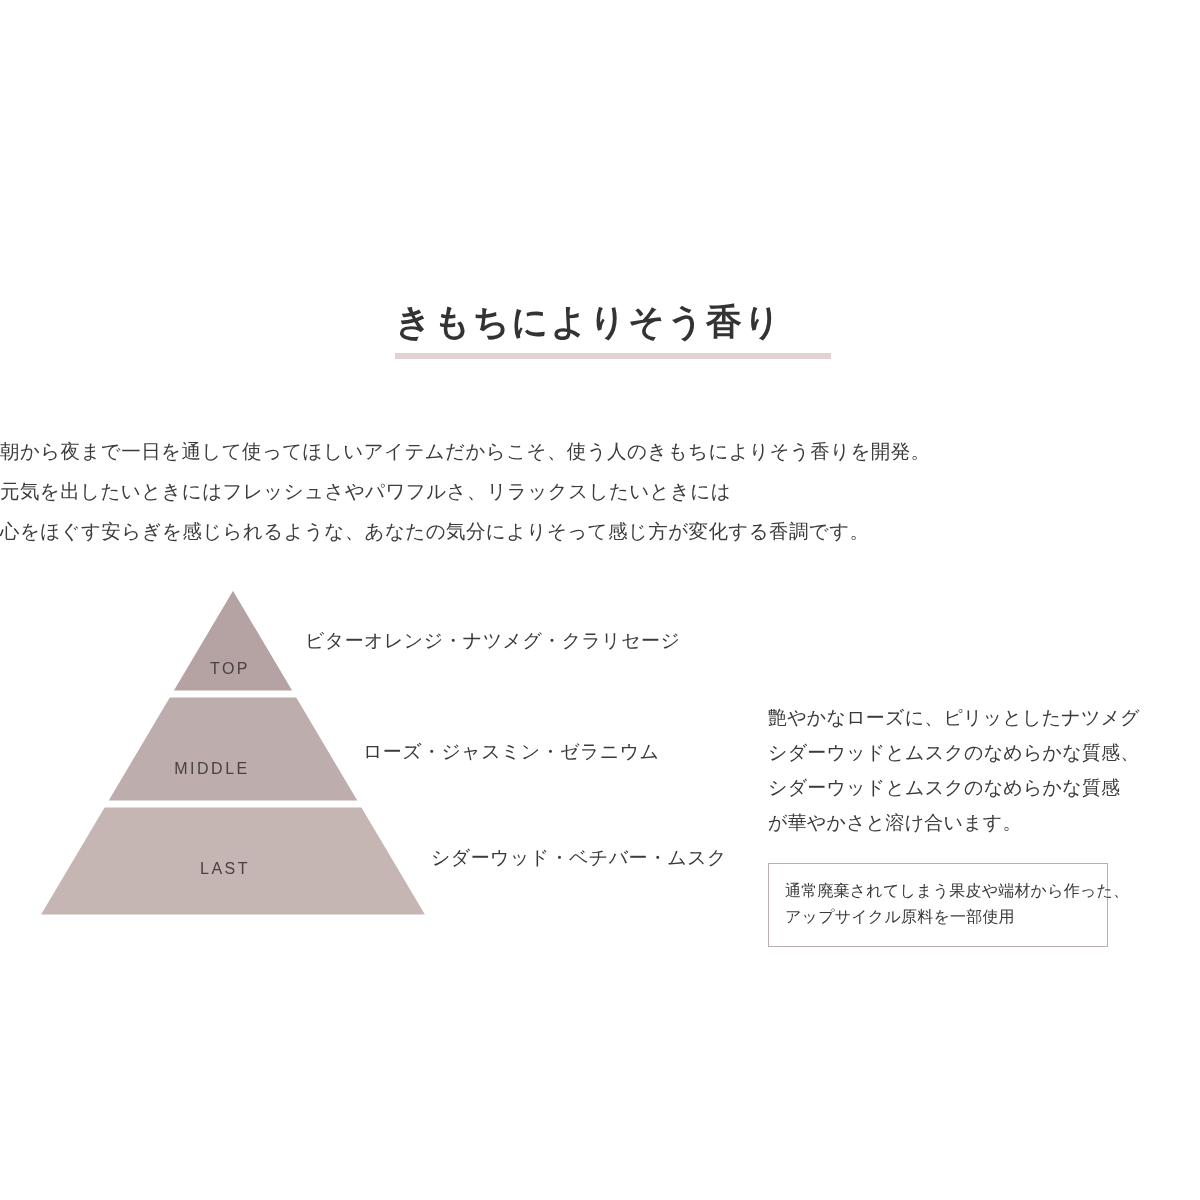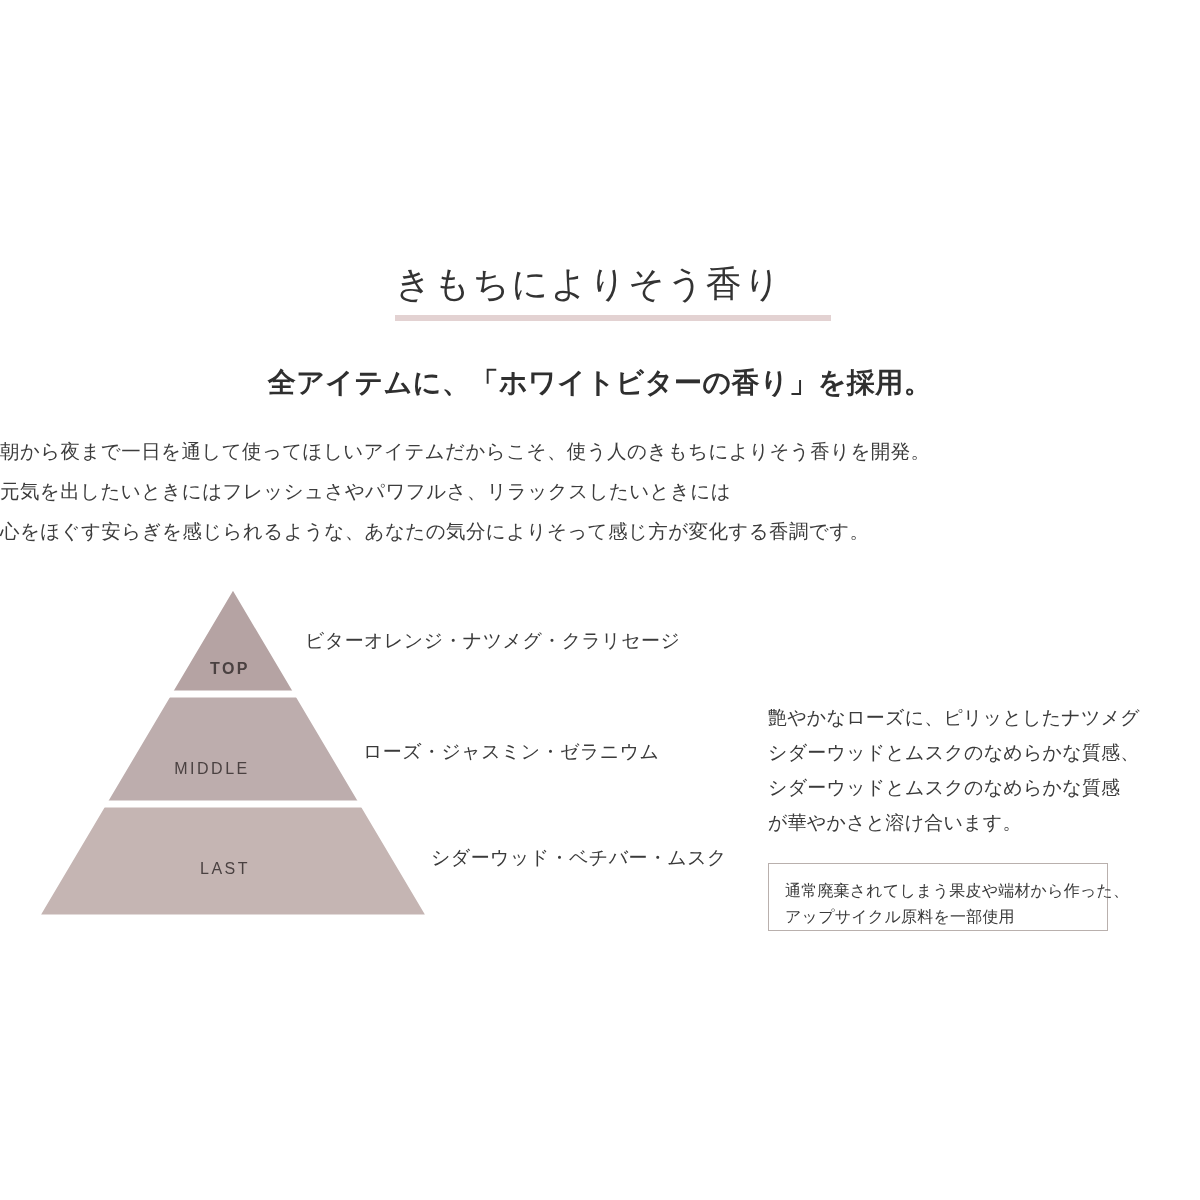--- a/index.html
+++ b/index.html
@@ -22,25 +22,26 @@
   }
 
   
   .heading-wrap {
     position: absolute;
     left: 395px;
     top: 262px;
   }
   .heading {
     font-size: 36px;
-    font-weight: normal;
+    font-weight: bold;
     letter-spacing: 2px;
     color: #333333;
     line-height: 1.2;
     white-space: nowrap;
+    margin-top: 38px;
   }
   .heading-rule {
     margin-top: 10px;
     width: 436px;
     height: 6px;
     background: #e3d2d2;
   }
 
   
   .subheading {
@@ -86,21 +87,21 @@
     top: 0;
   }
   .pyr-label {
     position: absolute;
     font-size: 16px;
     letter-spacing: 2.5px;
     color: #4a4141;
     text-align: center;
     width: 160px;
   }
-  .pyr-label.top    { left: 150px; top: 660px; font-weight: bold; }
+  .pyr-label.top    { left: 150px; top: 660px; }
   .pyr-label.middle { left: 132px; top: 760px; }
   .pyr-label.last   { left: 145px; top: 860px; }
 
   
   .note {
     position: absolute;
     font-size: 19px;
     letter-spacing: 0.4px;
     color: #3a3a3a;
     white-space: nowrap;
@@ -120,21 +121,21 @@
     font-size: 19px;
     line-height: 1.85;
     letter-spacing: 0.2px;
     color: #3a3a3a;
   }
   .right-para div { white-space: nowrap; }
 
   .callout {
     margin-top: 22px;
     border: 1px solid #b9b0ad;
-    padding: 14px 16px 0 16px;
+    padding: 14px 16px 16px 16px;
     width: 340px;
     box-sizing: border-box;
   }
   .callout div {
     font-size: 16px;
     line-height: 1.65;
     letter-spacing: 0.2px;
     color: #3a3a3a;
     white-space: nowrap;
   }
@@ -142,21 +143,20 @@
 </head>
 <body>
 
 <div class="page">
 
   <div class="heading-wrap">
     <div class="heading">きもちによりそう香り</div>
     <div class="heading-rule"></div>
   </div>
 
-  <div class="subheading">全アイテムに、「ホワイトビターの香り」を採用。</div>
 
   <div class="body-copy">
     <div>朝から夜まで一日を通して使ってほしいアイテムだからこそ、使う人のきもちによりそう香りを開発。</div>
     <div>元気を出したいときにはフレッシュさやパワフルさ、リラックスしたいときには</div>
     <div>心をほぐす安らぎを感じられるような、あなたの気分によりそって感じ方が変化する香調です。</div>
   </div>
 
   <div class="pyramid-area">
     <svg class="pyramid-svg" width="420" height="345" viewBox="0 0 420 345">
       <defs>

